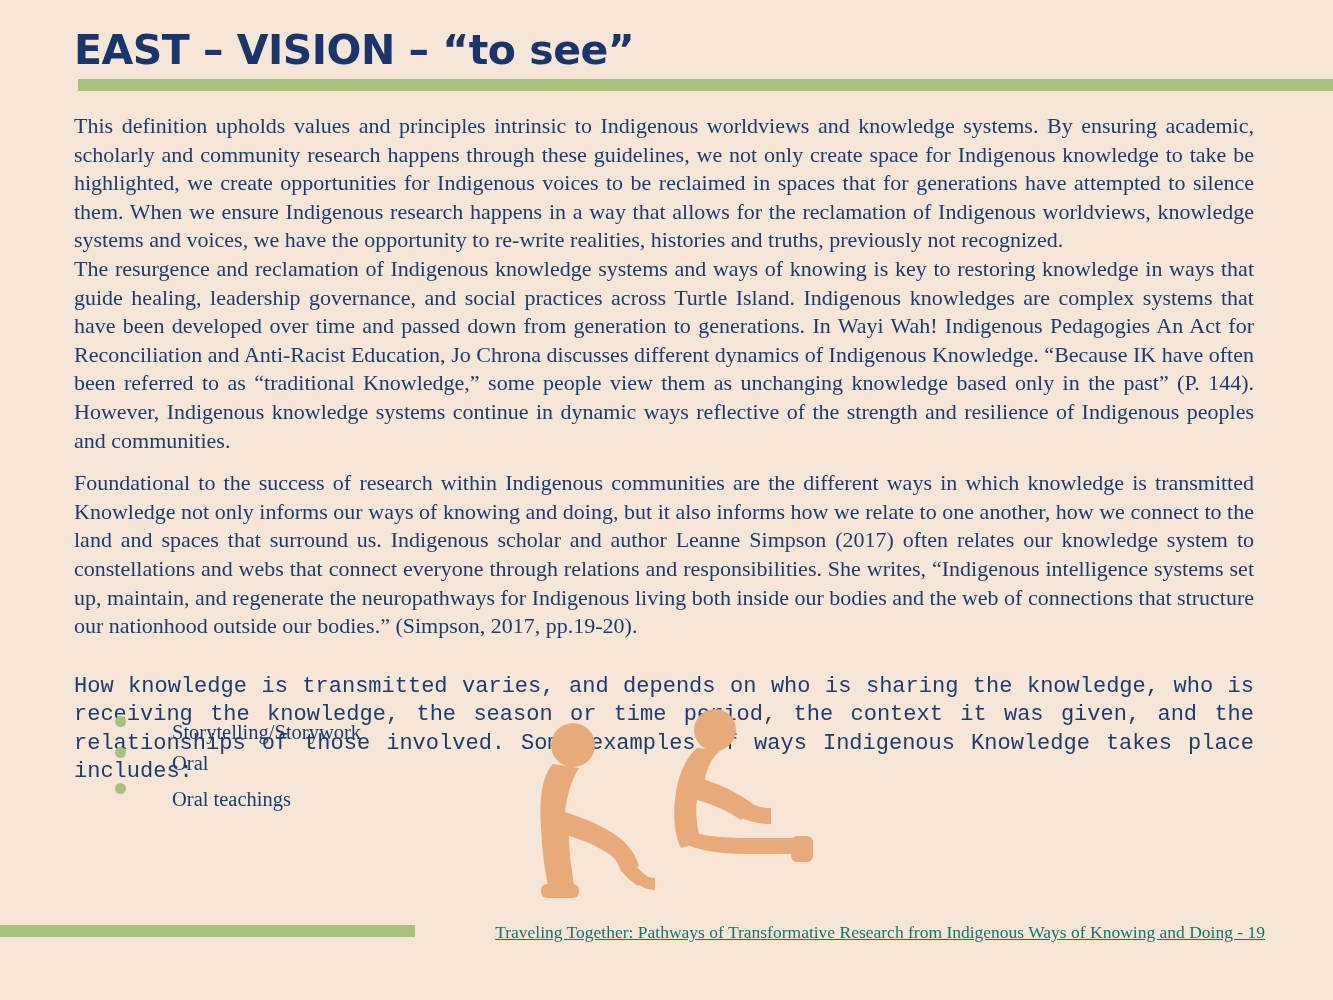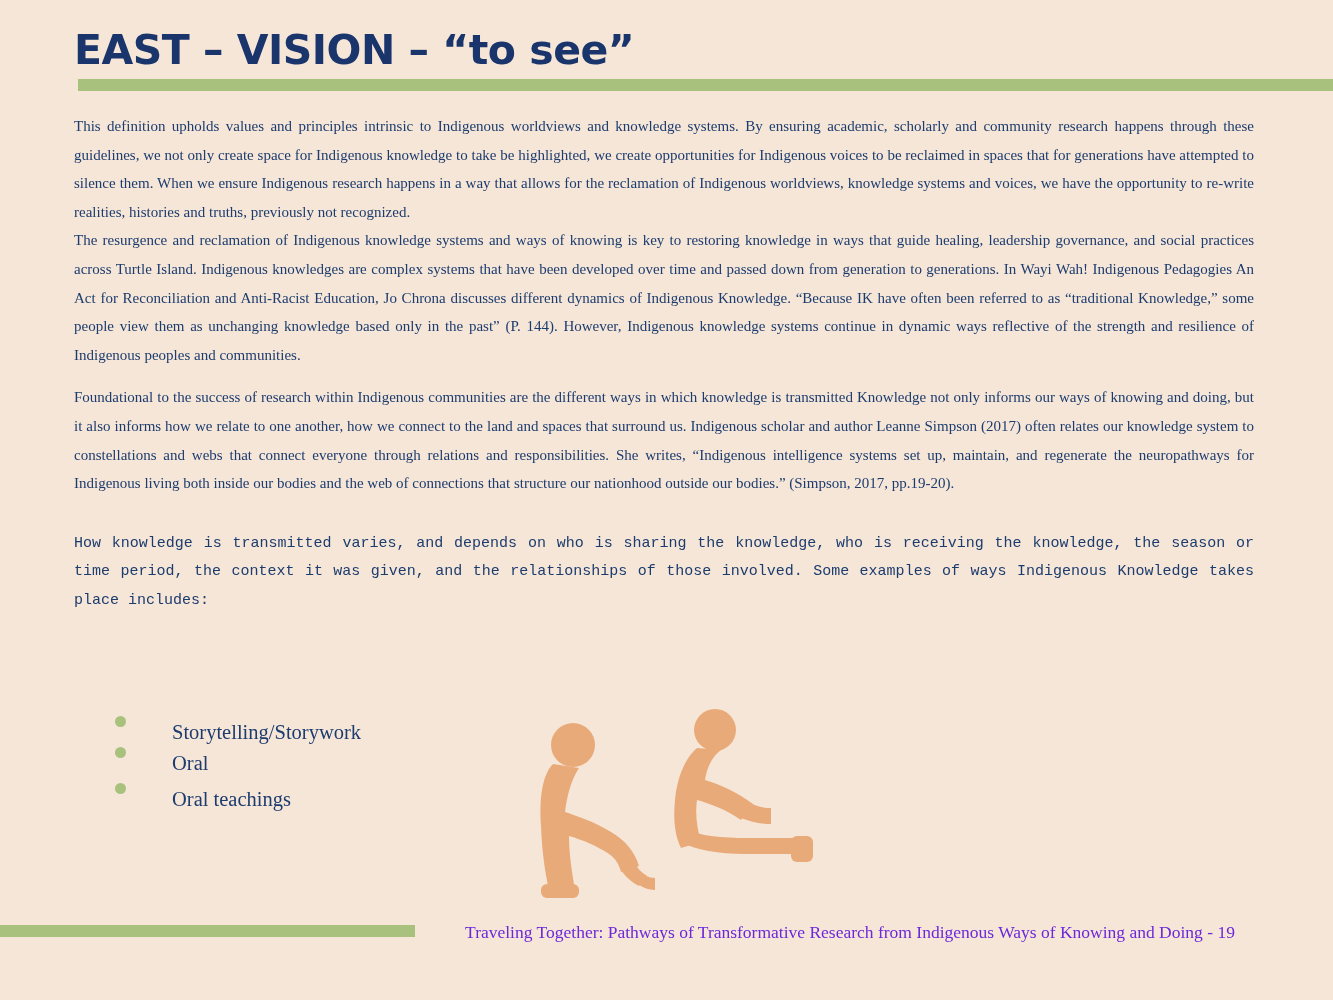--- a/index.html
+++ b/index.html
@@ -53,21 +53,21 @@
 
   
   .content {
     position: absolute;
     left: 74px;
     top: 112px;
     width: 1180px;
   }
   p.body {
     margin: 0 0 0 0;
-    font-size: 15px;
+    font-size: 22px;
     line-height: 28.6px;
     text-align: justify;
     color: #1c3c6e;
     hyphens: none;
   }
   p.gap-small { margin-top: 0px; }
   p.gap-mid   { margin-top: 14px; }
   p.gap-large { margin-top: 32px; font-family: Liberation Mono, monospace; }
 
   
@@ -119,23 +119,24 @@
     height: 12px;
     background: #a8c27e;
   }
   .footer-text {
     position: absolute;
     left: 435px;
     top: 921px;
     width: 830px;
     font-size: 17.5px;
     line-height: 22px;
-    color: #6d28d9;
-    text-align: center;
+    color: #0f766e;
+    text-align: right;
     white-space: nowrap;
+    text-decoration: underline;
   }
 </style>
 </head>
 <body>
 
 <div class="page">
 
   <div class="header">
     <div class="page-title">EAST – VISION – “to see”</div>
     <div class="header-rule"></div>

